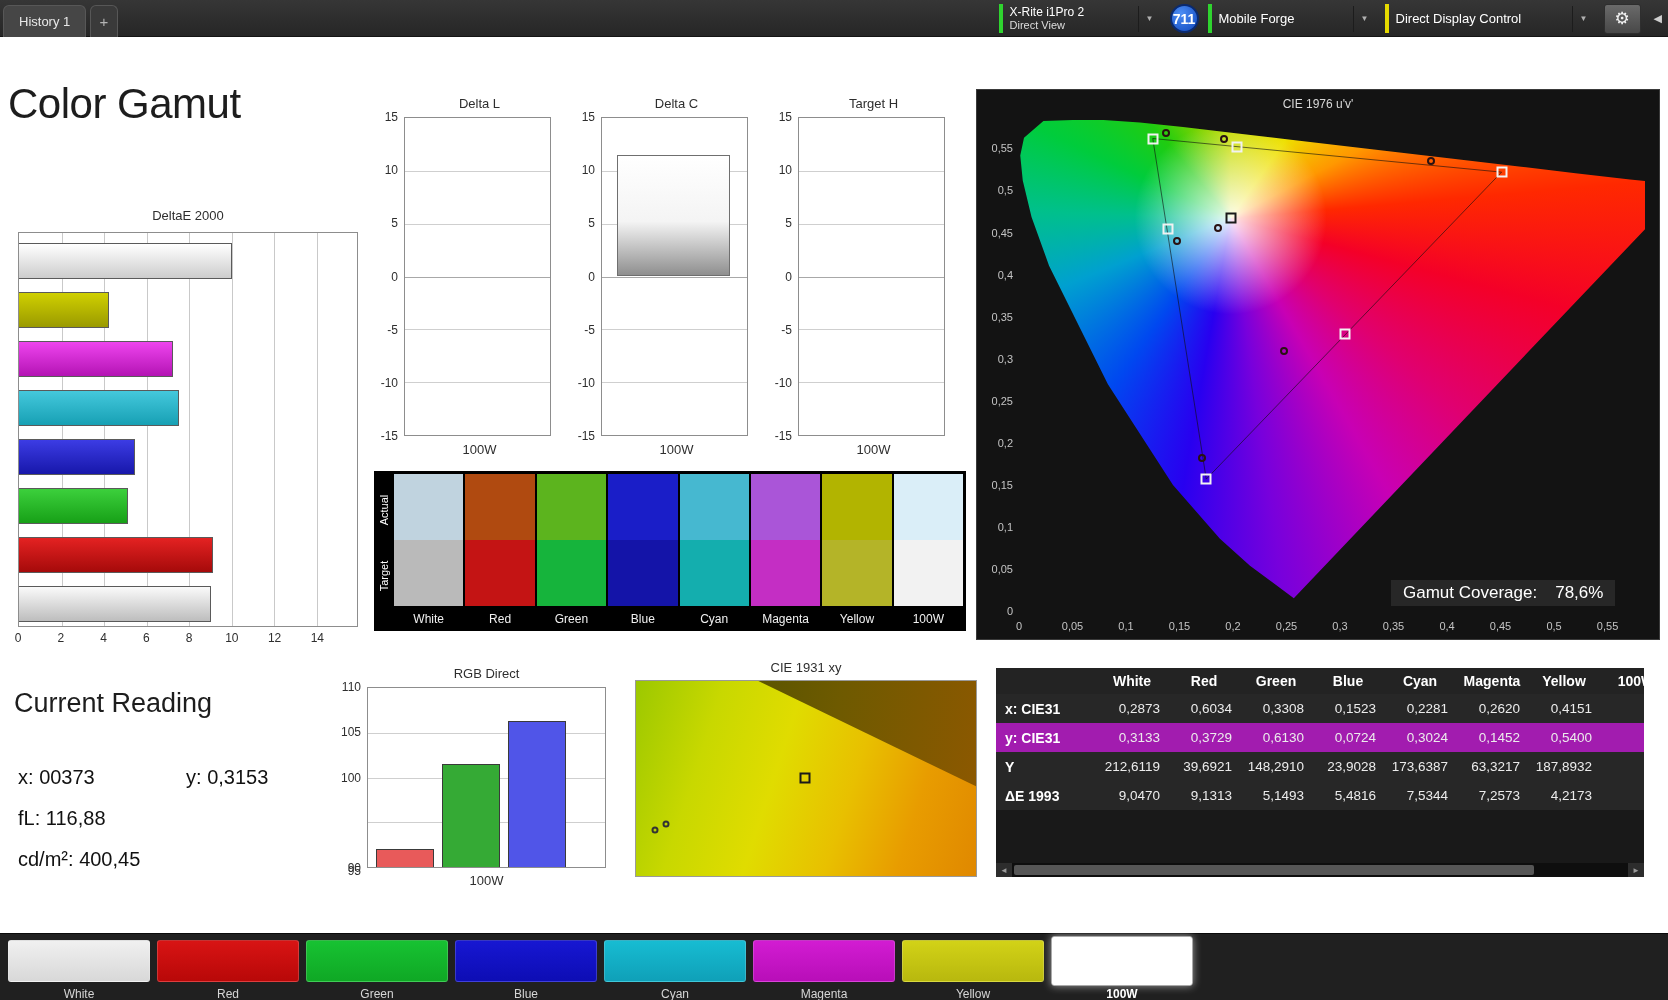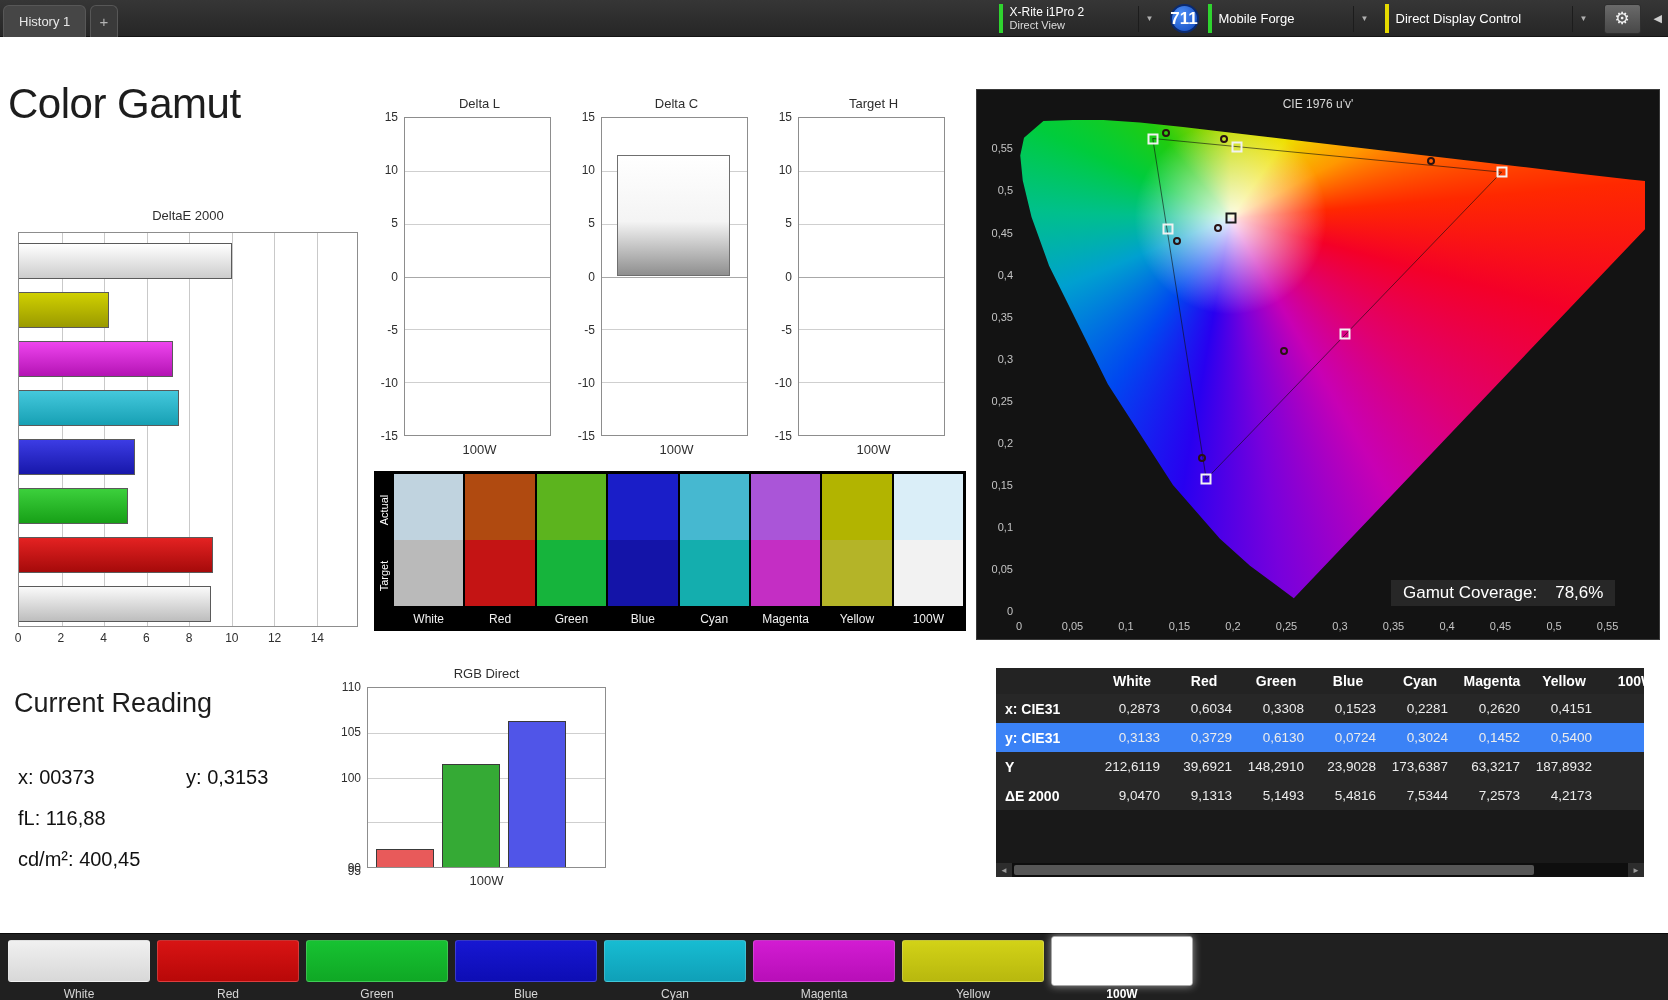--- a/index.html
+++ b/index.html
@@ -19,21 +19,21 @@
   .tb-meter{width:162px}.tb-src{width:168px}.tb-disp{width:210px}
   .vbar{width:4px;height:29px;margin-right:7px;flex:none}
   .vbar.green{background:#2fd42f}.vbar.yellow{background:#e6da00}
   .two-line{display:flex;flex-direction:column;line-height:1.2}
   .two-line .l1{font-size:12px;color:#fff}
   .two-line .l2{font-size:11px;color:#dedede}
   .one-line{font-size:13px;color:#fff;white-space:nowrap}
   .chev{margin-left:auto;color:#b0b0b0;font-size:8px;padding:0 7px;height:26px;display:flex;
         align-items:center;border-left:1px solid #1c1c1c}
   .badge{width:29px;height:29px;border-radius:50%;background:radial-gradient(circle at 35% 30%,#4d8ef5,#0f47bd);
-         border:2px solid #0a2a70;color:#fff;font-size:17px;font-weight:bold;display:flex;
+         border:2px solid #0a2a70;color:#fff;font-size:14px;font-weight:bold;display:flex;
          align-items:center;justify-content:center;flex:none}
   .gear-btn{width:37px;height:30px;background:linear-gradient(#6a6a6a,#484848);border:1px solid #2e2e2e;
             border-radius:3px;display:flex;align-items:center;justify-content:center;color:#f2f2f2;font-size:17px}
   .collapse{color:#cfcfcf;font-size:11px;padding:0 4px}
 
   
   .page-title{position:absolute;left:8px;top:80px;font-size:42px;color:#1d1d1d;letter-spacing:-0.5px}
 
   
   .chart-title{font-size:13px;color:#2e2e2e;text-align:center}
@@ -121,21 +121,21 @@
   .cie31-dark{position:absolute;inset:0;clip-path:polygon(36% 0,100% 0,100% 54%);
     background:linear-gradient(100deg,#404e00 0%,#6e5a00 55%,#8f5800 100%)}
   .cie31-square{position:absolute;width:11px;height:11px;border:2px solid #1a1a1a;transform:translate(-50%,-50%)}
   .cie31-dot{position:absolute;width:7px;height:7px;border:2px solid #333;border-radius:50%;transform:translate(-50%,-50%)}
 
   
   #results-table{position:absolute;left:996px;top:668px;width:648px;height:209px;background:#191919;overflow:hidden}
   .tr{display:flex;height:29px;align-items:center}
   .tr.thead{height:26px;background:#232323}
   .tr.even{background:#272727}
-  .tr.odd{background:#3b82f6}
+  .tr.odd{background:#a21caf}
   .th{width:72px;flex:none;text-align:center;font-size:14px;font-weight:bold;color:#fff}
   .num{width:72px;flex:none;text-align:right;padding-right:8px;font-size:13.5px;color:#ececec}
   .label-col{width:100px;flex:none;text-align:left;padding-left:9px;font-size:14px;font-weight:bold;color:#fff}
   .label-col.hl{background:#87741a;height:100%;display:flex;align-items:center}
   .tscroll{position:absolute;left:0;bottom:0;width:100%;height:14px;background:#0e0e0e;display:flex;align-items:center}
   .sarrow{width:16px;height:14px;background:#2d2d2d;color:#9a9a9a;font-size:8px;display:flex;
           align-items:center;justify-content:center;flex:none}
   .sarrow.right{margin-left:auto}
   .sthumb{height:10px;background:#565656;border-radius:2px;width:520px;margin-left:2px}
 
@@ -407,20 +407,30 @@
           <div class="hgrid" style="top: 25%;"></div>
           <div class="hgrid" style="top: 50%;"></div>
           <div class="hgrid" style="top: 75%;"></div>
           <div class="rgb-bar" style="left: 8px; height: 10%; background: rgb(232, 90, 90);"></div>
           <div class="rgb-bar" style="left: 74px; height: 57.5%; background: rgb(53, 170, 53);"></div>
           <div class="rgb-bar" style="left: 140px; height: 81.5%; background: rgb(80, 85, 232);"></div>
         </div>
       </div>
       <div class="rgb-xlabel">100W</div>
     </div>
+  <div id="cie1931">
+      <div class="chart-title cie31-title">CIE 1931 xy</div>
+      <div class="cie31-area">
+        <div class="cie31-grad"></div>
+        <div class="cie31-dark"></div>
+        <div class="cie31-square" style="left: 49.8%; top: 49.7%;"></div>
+        <div class="cie31-dot" style="left: 5.6%; top: 76.2%;"></div>
+        <div class="cie31-dot" style="left: 8.7%; top: 73.5%;"></div>
+      </div>
+    </div>
   <div id="results-table">
       <div class="tr thead">
         <div class="label-col"></div>
         <div class="th">White</div>
         <div class="th">Red</div>
         <div class="th">Green</div>
         <div class="th">Blue</div>
         <div class="th">Cyan</div>
         <div class="th">Magenta</div>
         <div class="th">Yellow</div>
@@ -453,21 +463,21 @@
         <div class="num">212,6119</div>
         <div class="num">39,6921</div>
         <div class="num">148,2910</div>
         <div class="num">23,9028</div>
         <div class="num">173,6387</div>
         <div class="num">63,3217</div>
         <div class="num">187,8932</div>
         <div class="num">40</div>
       </div>
       <div class="tr even">
-        <div class="label-col">ΔE 2000</div>
+        <div class="label-col">ΔE 1993</div>
         <div class="num">9,0470</div>
         <div class="num">9,1313</div>
         <div class="num">5,1493</div>
         <div class="num">5,4816</div>
         <div class="num">7,5344</div>
         <div class="num">7,2573</div>
         <div class="num">4,2173</div>
         <div class="num">10</div>
       </div>
       <div class="tscroll">

